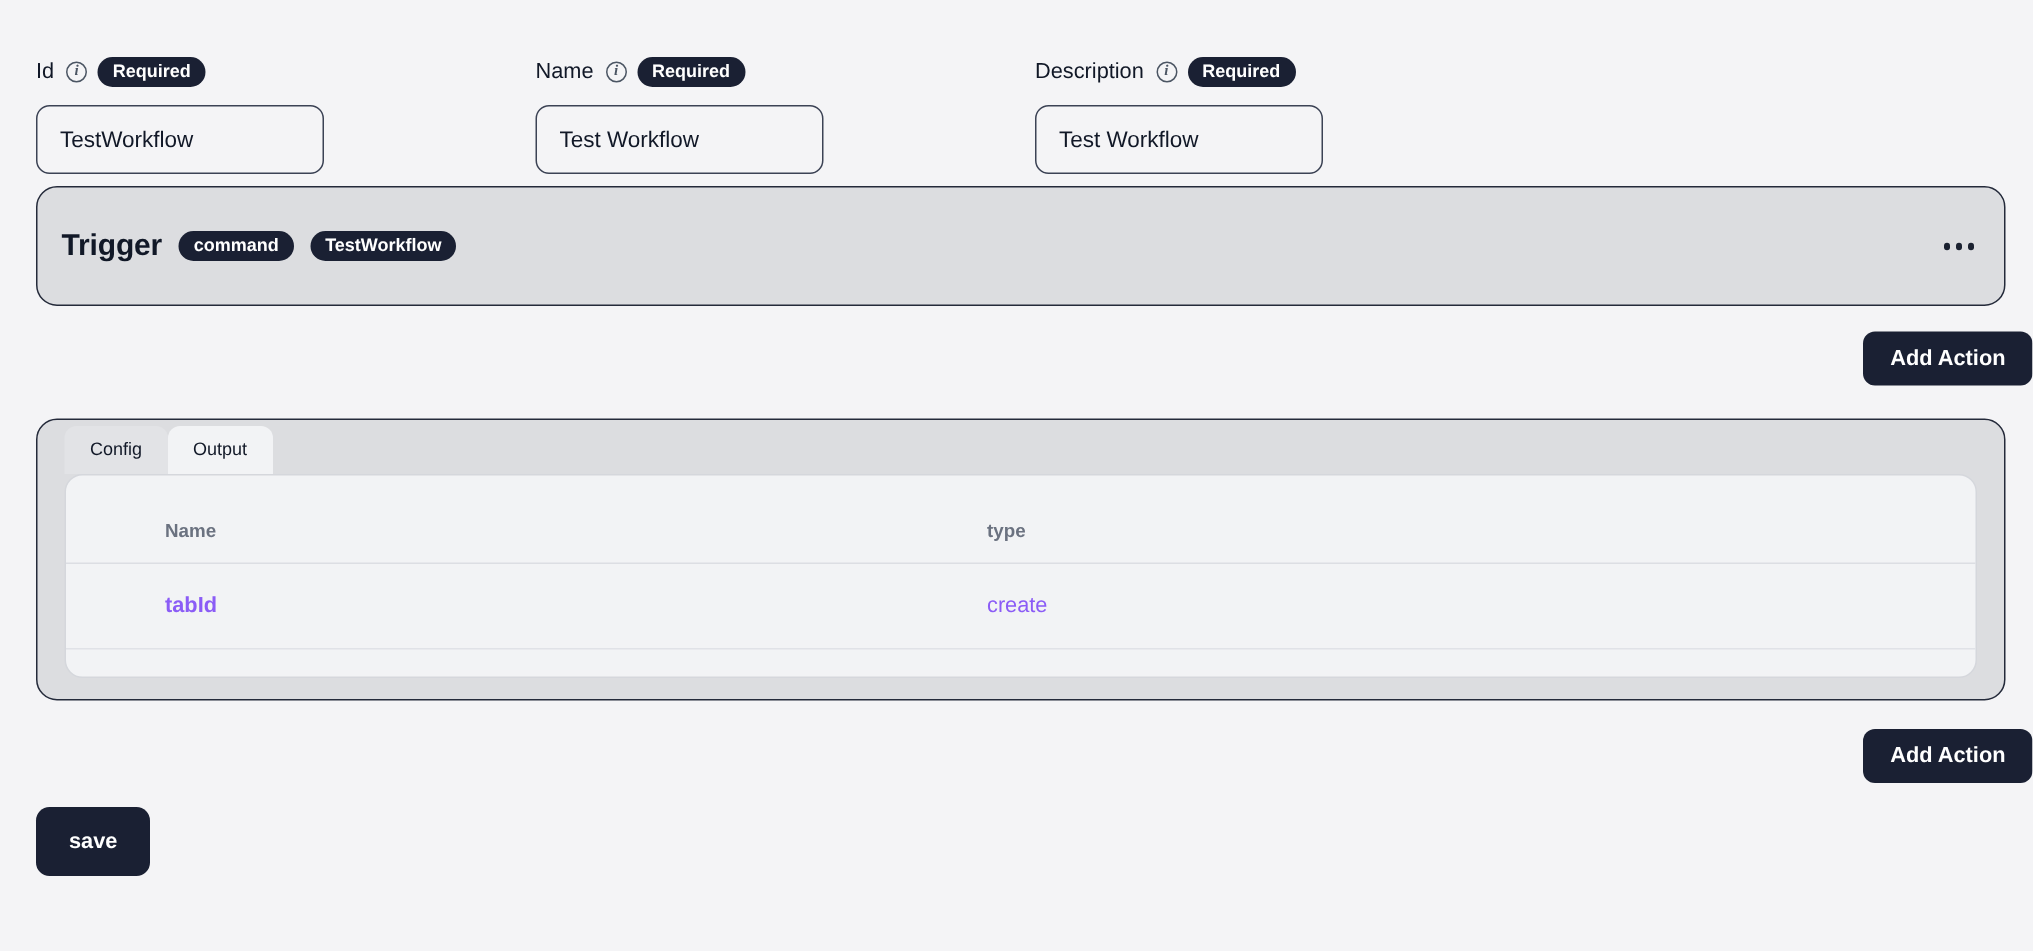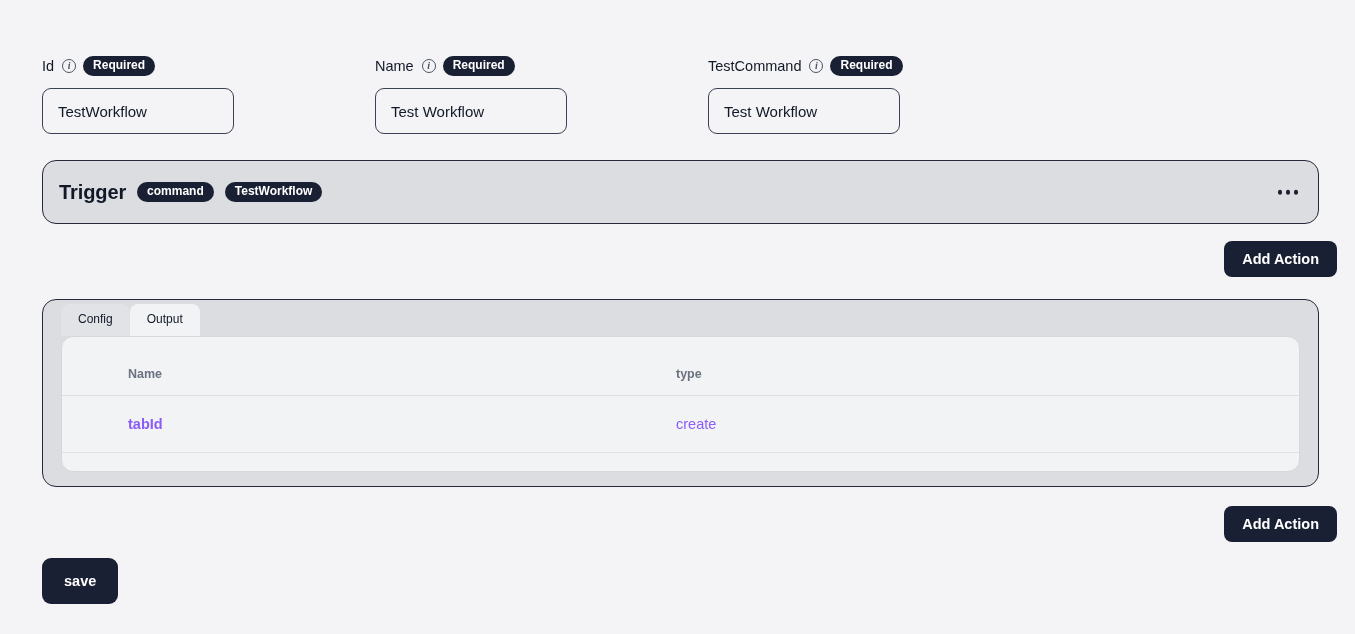--- a/index.html
+++ b/index.html
@@ -3,21 +3,21 @@
 <meta charset="utf-8">
 <style>
   * { box-sizing: border-box; margin: 0; padding: 0; }
   html, body {
     width: 1355px; height: 634px;
     background: #f4f4f6;
     font-family: "Liberation Sans", sans-serif;
     color: #111827;
     overflow: hidden;
   }
-  .page { position: relative; width: 1355px; height: 634px; padding: 18px; }
+  .page { position: relative; width: 1355px; height: 634px; padding: 0; }
 
   
   .form-row {
     display: flex;
     padding: 38px 0 0 24px;
     gap: 121px;
   }
   .field { width: 212px; }
   .field-label-row {
     display: flex; align-items: center; gap: 7px;
@@ -74,21 +74,21 @@
     position: absolute; right: 20px;
     display: flex; gap: 3.5px; align-items: center;
     cursor: pointer;
   }
   .dots i {
     width: 4.5px; height: 4.5px; border-radius: 50%;
     background: #1b2130; display: block;
   }
 
   
-  .trigger-card { height: 64px; margin-top: 26px; }
+  .trigger-card { height: 80px; margin-top: 8px; }
   .trigger-card .card-head { height: 100%; }
   .trigger-card .dots { top: 50%; transform: translateY(-50%); }
 
   
   .action-row { display: flex; justify-content: flex-end; }
   .add-action-btn {
     background: #1a2033; color: #ffffff;
     border: none; border-radius: 8px;
     font-family: "Liberation Sans", sans-serif;
     font-size: 14.5px; font-weight: 700;
@@ -172,21 +172,21 @@
       <div class="field-label-row">
         <span class="field-label">Name</span>
         <span class="info-icon">i</span>
         <span class="badge">Required</span>
       </div>
       <input class="text-input" type="text" value="Test Workflow" style="">
     </div>
 
     <div class="field">
       <div class="field-label-row">
-        <span class="field-label">TestCommand</span>
+        <span class="field-label">Description</span>
         <span class="info-icon">i</span>
         <span class="badge">Required</span>
       </div>
       <input class="text-input" type="text" value="Test Workflow" style="">
     </div>
 
   </div>
 
   <div class="card trigger-card">
     <div class="card-head">

